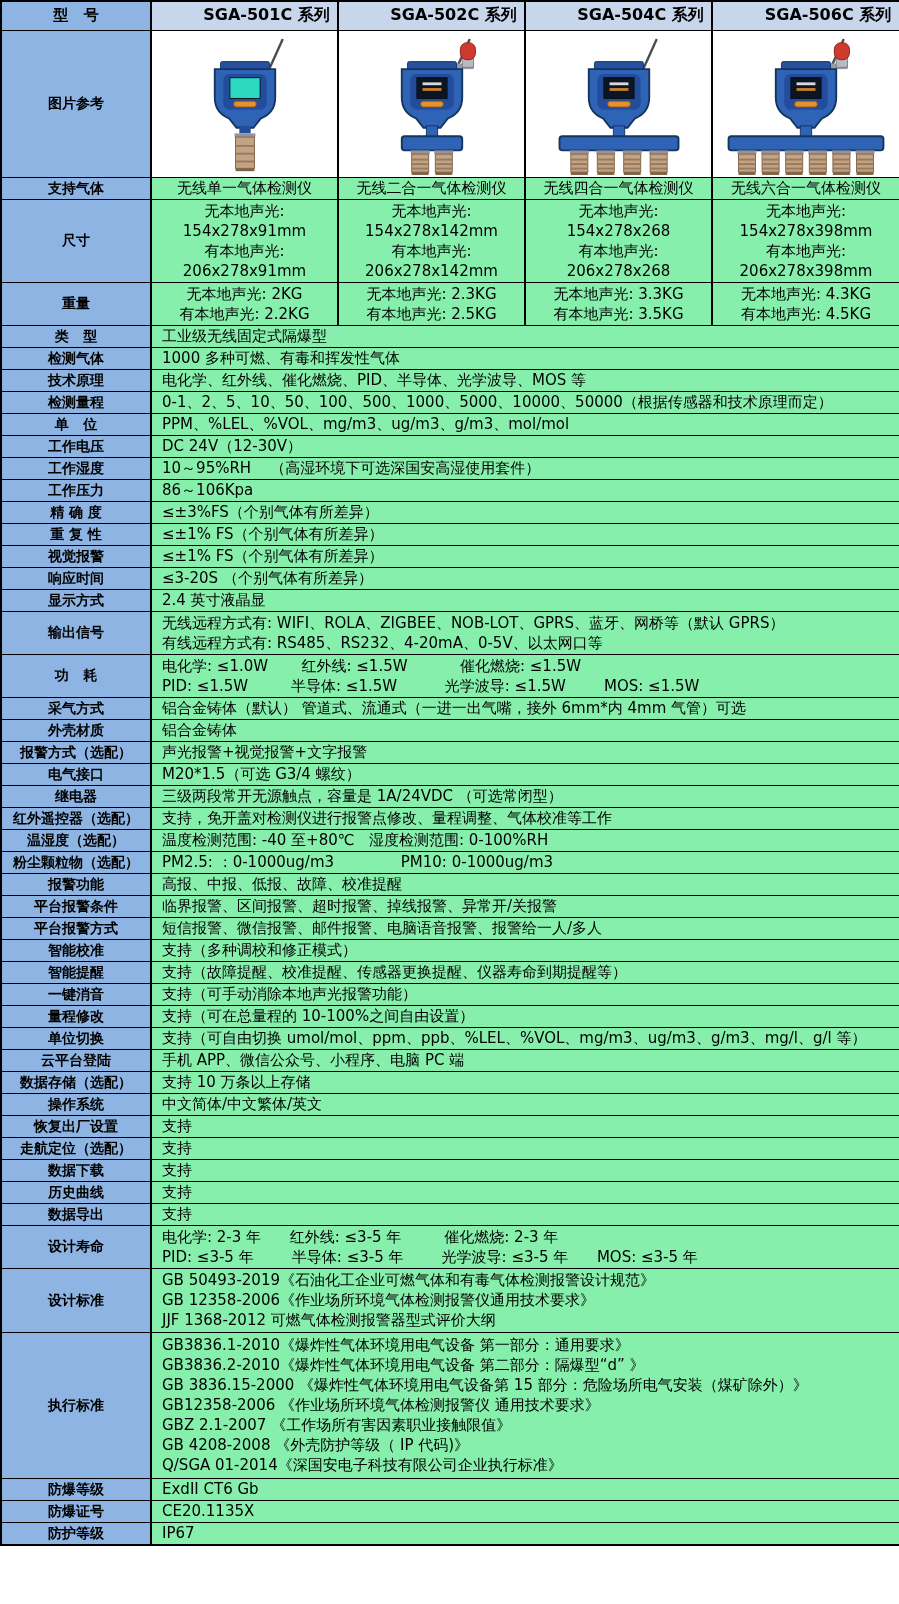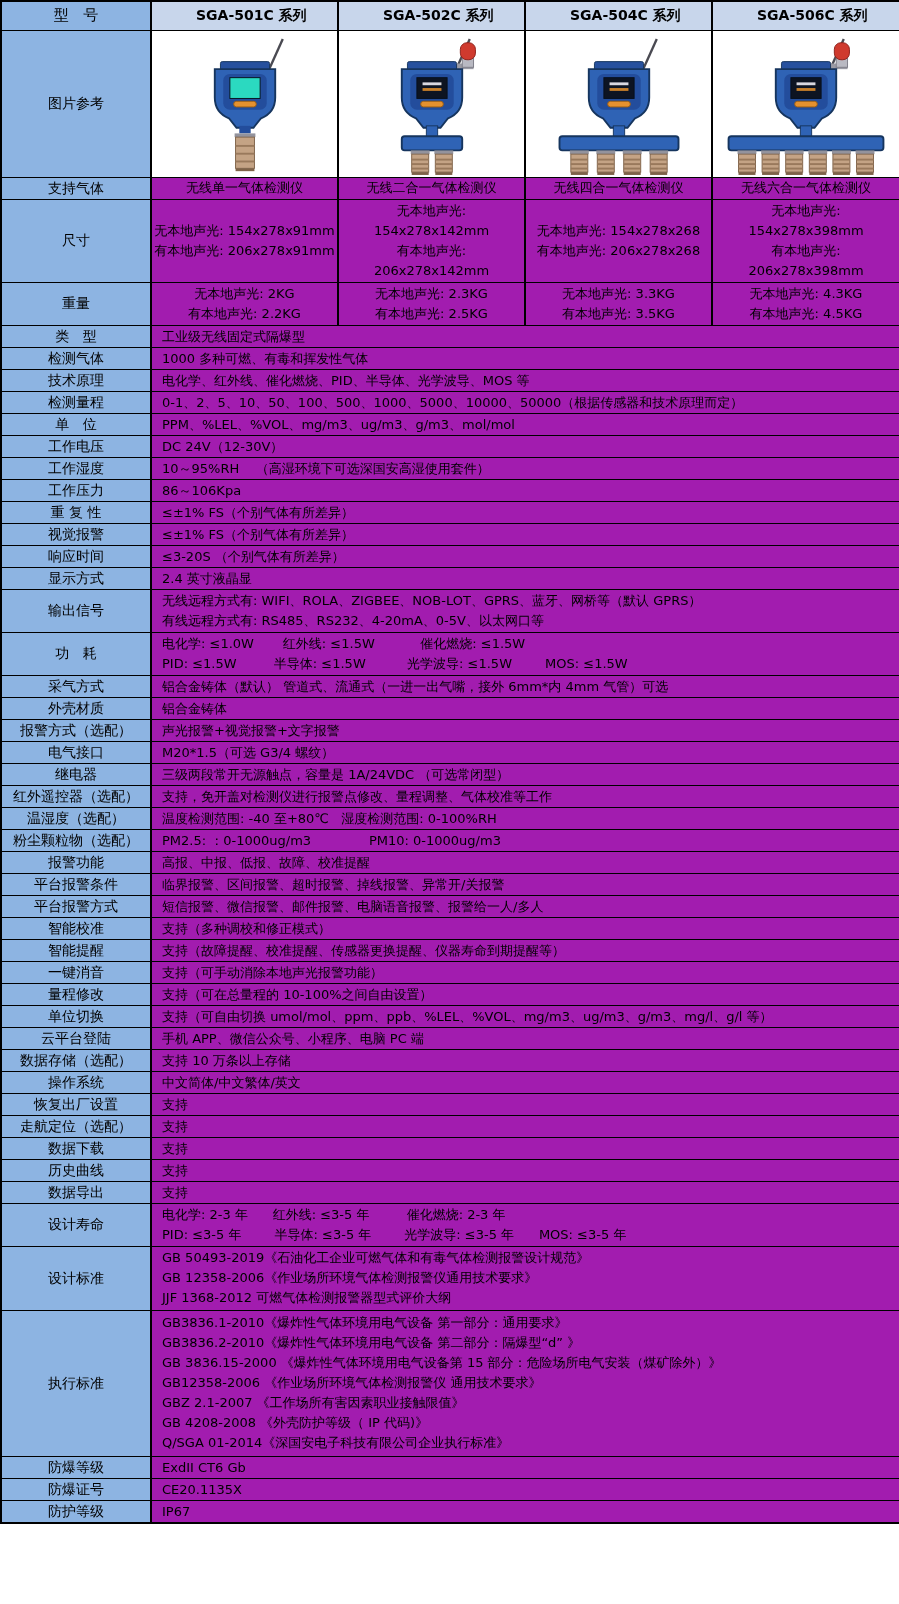--- a/index.html
+++ b/index.html
@@ -7,25 +7,25 @@
   table{border-collapse:collapse;table-layout:fixed;width:899px;border:2px solid #000;}
   td{border:1px solid #000;border-left:2px solid #000;border-right:2px solid #000;
      padding:0;vertical-align:middle;overflow:hidden;}
   tr{height:21px;}
   tr.r-head{height:29px;}
   tr.r-img{height:126px;}
   tr.r-sup{height:22px;}
   tr.r-2l{height:42px;}
   tr.r-3l{height:64px;}
   tr.r-7l{height:146px;}
-  td.lbl{background:#8DB4E2;font-weight:normal;font-size:14px;text-align:center;
+  td.lbl{background:#8DB4E2;font-weight:bold;font-size:14px;text-align:center;
          white-space:pre-wrap;line-height:17px;padding:1px 2px;}
   td.hlbl{font-size:15px;}
-  td.hd{background:#C8D6EB;font-weight:bold;font-size:14px;padding-left:44px;}
-  td.val{background:#a21caf;font-size:13px;text-align:left;padding:1px 8px 1px 10px;
+  td.hd{background:#C8D6EB;font-weight:bold;font-size:16px;text-align:center;padding-left:44px;}
+  td.val{background:#86efac;font-size:15px;text-align:left;padding:1px 8px 1px 10px;
          white-space:pre-wrap;}
   td.val .line{line-height:19px;white-space:pre-wrap;}
   tr.r-2l td.val .line, tr.r-3l td.val .line, tr.r-7l td.val .line{line-height:20px;}
   td.val.c{text-align:center;padding:1px 2px;}
   td.val.c .line{line-height:20px;}
   td.img{background:#FFFFFF;text-align:center;padding:0;}
   svg.device{display:inline-block;vertical-align:middle;margin-top:4px;}
 </style>
 </head>
 <body>
@@ -231,20 +231,24 @@
       </tr>
       <tr>
         <td class="lbl">工作湿度</td>
         <td class="val" colspan="4"><div class="line">10～95%RH    （高湿环境下可选深国安高湿使用套件）</div></td>
       </tr>
       <tr>
         <td class="lbl">工作压力</td>
         <td class="val" colspan="4"><div class="line">86～106Kpa</div></td>
       </tr>
       <tr>
+        <td class="lbl">精 确 度</td>
+        <td class="val" colspan="4"><div class="line">≤±3%FS（个别气体有所差异）</div></td>
+      </tr>
+      <tr>
         <td class="lbl">重 复 性</td>
         <td class="val" colspan="4"><div class="line">≤±1% FS（个别气体有所差异）</div></td>
       </tr>
       <tr>
         <td class="lbl">视觉报警</td>
         <td class="val" colspan="4"><div class="line">≤±1% FS（个别气体有所差异）</div></td>
       </tr>
       <tr>
         <td class="lbl">响应时间</td>
         <td class="val" colspan="4"><div class="line">≤3-20S （个别气体有所差异）</div></td>

